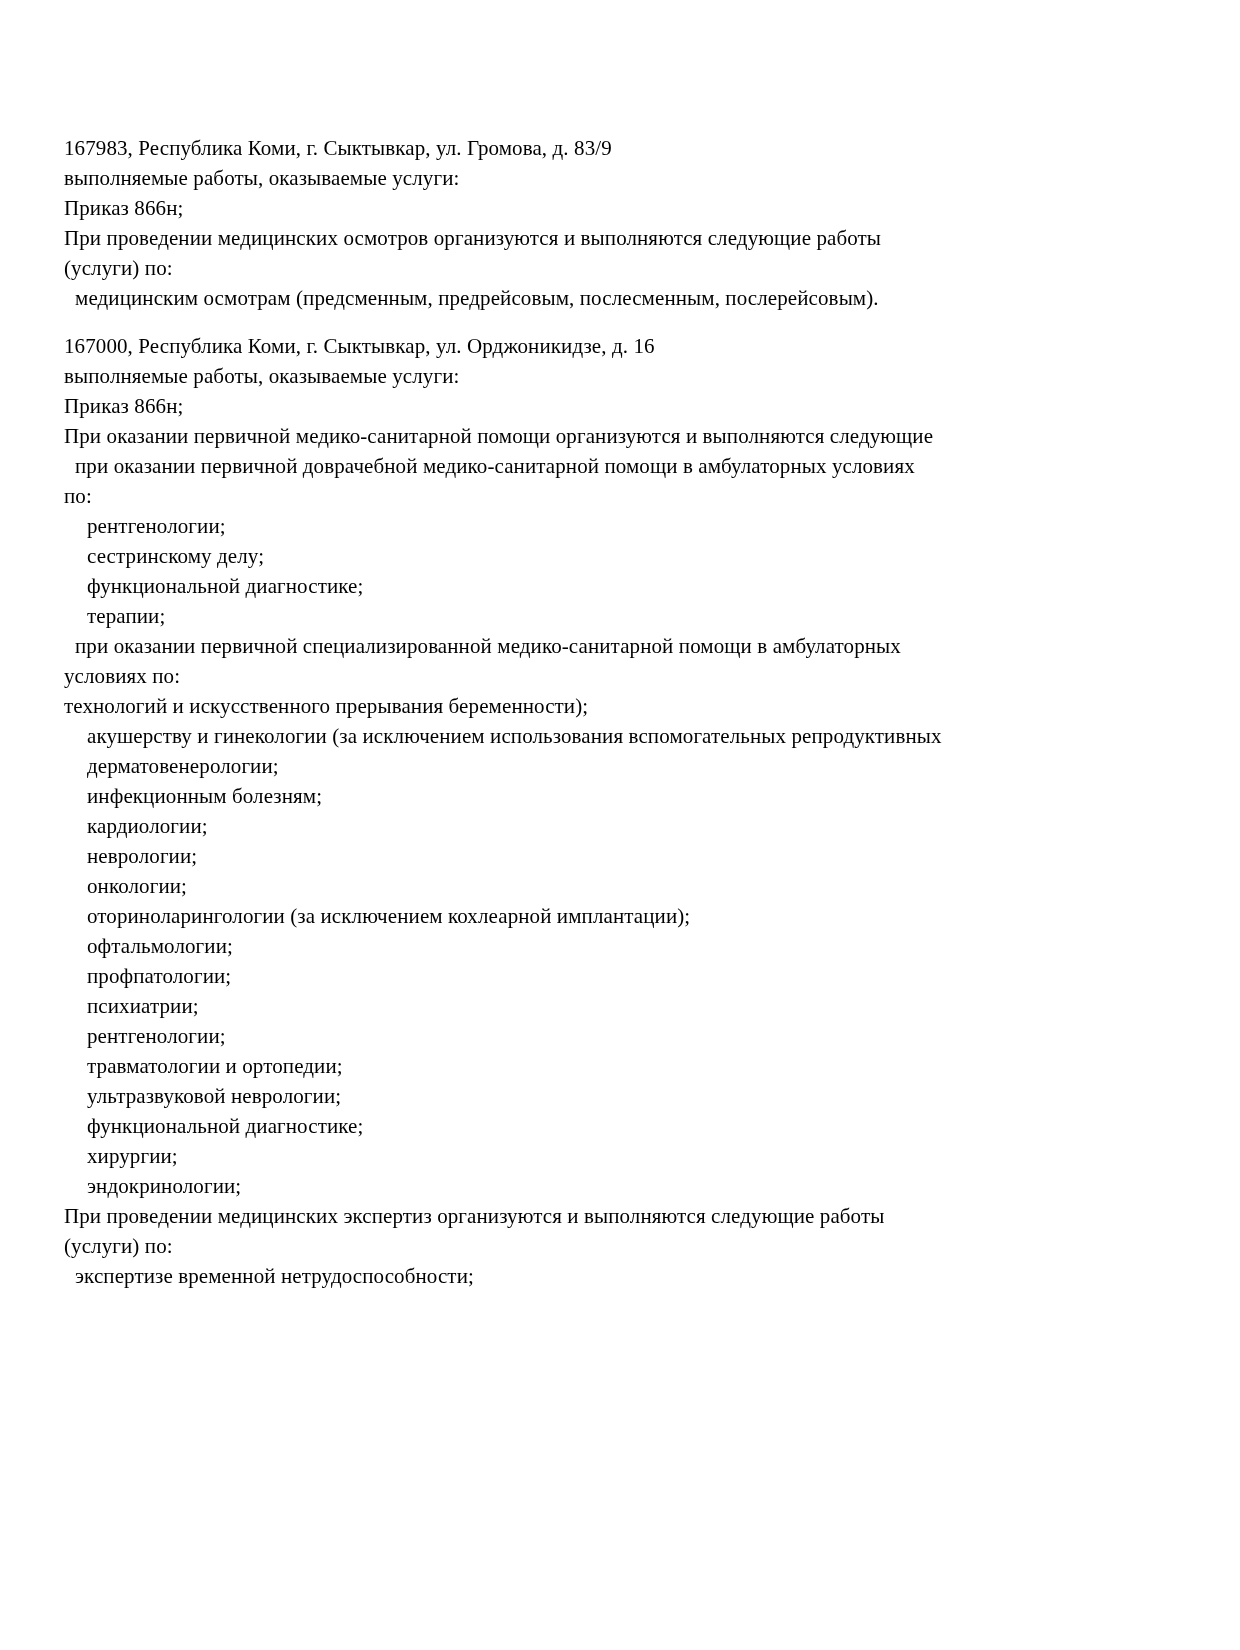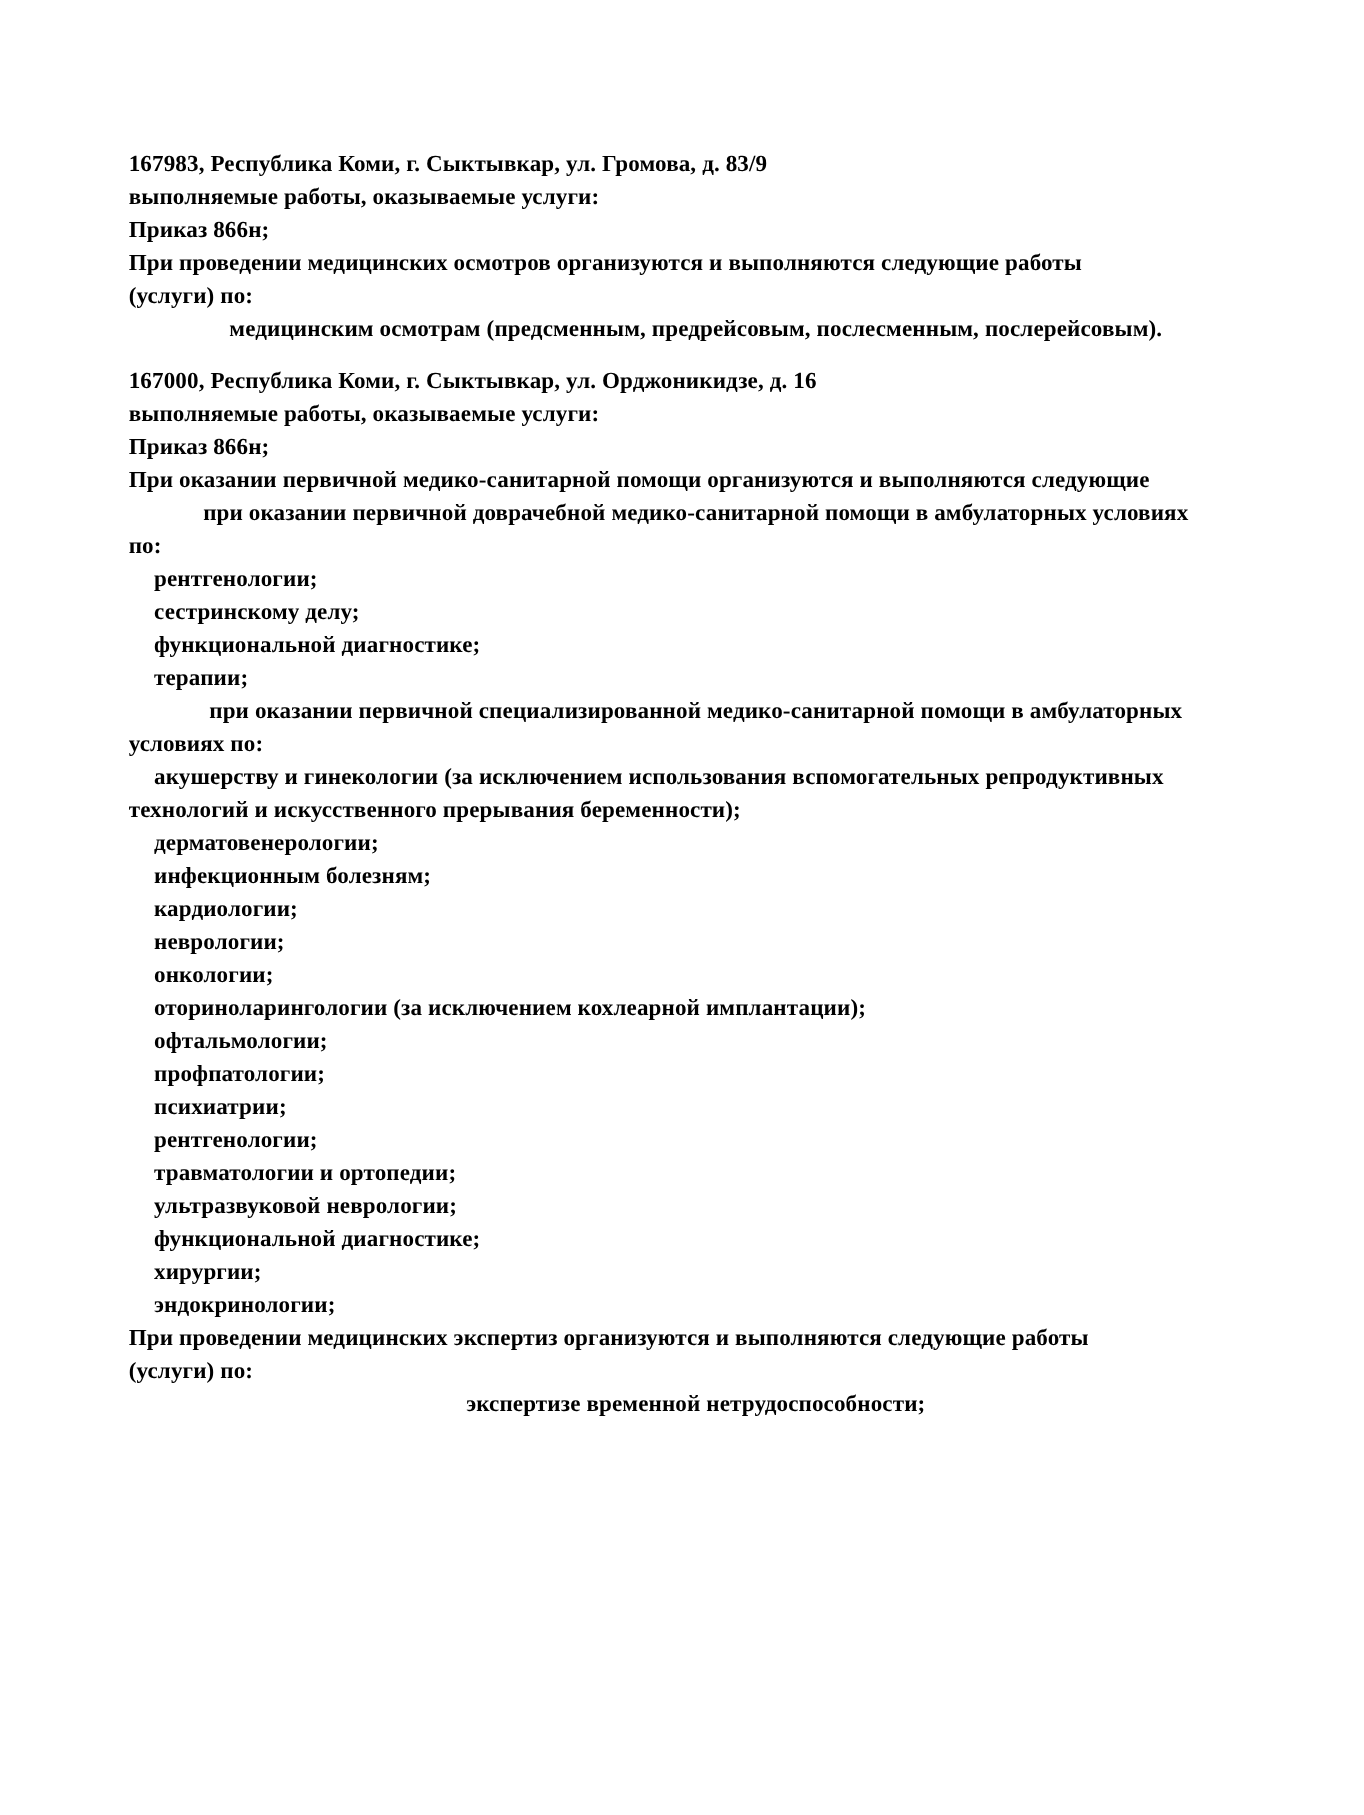--- a/index.html
+++ b/index.html
@@ -11,38 +11,37 @@
     width: 1240px;
     height: 1650px;
     overflow: hidden;
     font-family: "Liberation Serif", "DejaVu Serif", serif;
     color: #000000;
   }
   .page {
     box-sizing: border-box;
     width: 1236px;
     height: 1650px;
-    padding: 133px 80px 0 117px;
+    padding: 133px 80px 0 64px;
     background: #ffffff;
-    font-weight: bold;
   }
   .doc-body {
     width: 1020px;
   }
   .doc-block + .doc-block {
     margin-top: 18px; 
   }
   .doc-line {
     font-size: 21px;
     line-height: 30px;
     white-space: pre;
     letter-spacing: 0.1px;
   }
   .indent-0 { padding-left: 0; }
-  .indent-1 { padding-left: 11px; text-align: center; }
+  .indent-1 { padding-left: 11px; }
   .indent-2 { padding-left: 23px; }
 </style>
 </head>
 <body>
 
 <main class="page">
   <div class="doc-body">
       <section class="doc-block">
         <div class="doc-line indent-0">167983, Республика Коми, г. Сыктывкар, ул. Громова, д. 83/9</div>
         <div class="doc-line indent-0">выполняемые работы, оказываемые услуги:</div>
@@ -57,22 +56,22 @@
         <div class="doc-line indent-0">Приказ 866н;</div>
         <div class="doc-line indent-0">При оказании первичной медико-санитарной помощи организуются и выполняются следующие</div>
         <div class="doc-line indent-1">при оказании первичной доврачебной медико-санитарной помощи в амбулаторных условиях</div>
         <div class="doc-line indent-0">по:</div>
         <div class="doc-line indent-2">рентгенологии;</div>
         <div class="doc-line indent-2">сестринскому делу;</div>
         <div class="doc-line indent-2">функциональной диагностике;</div>
         <div class="doc-line indent-2">терапии;</div>
         <div class="doc-line indent-1">при оказании первичной специализированной медико-санитарной помощи в амбулаторных</div>
         <div class="doc-line indent-0">условиях по:</div>
+        <div class="doc-line indent-0">технологий и искусственного прерывания беременности);</div>
         <div class="doc-line indent-2">акушерству и гинекологии (за исключением использования вспомогательных репродуктивных</div>
-        <div class="doc-line indent-0">технологий и искусственного прерывания беременности);</div>
         <div class="doc-line indent-2">дерматовенерологии;</div>
         <div class="doc-line indent-2">инфекционным болезням;</div>
         <div class="doc-line indent-2">кардиологии;</div>
         <div class="doc-line indent-2">неврологии;</div>
         <div class="doc-line indent-2">онкологии;</div>
         <div class="doc-line indent-2">оториноларингологии (за исключением кохлеарной имплантации);</div>
         <div class="doc-line indent-2">офтальмологии;</div>
         <div class="doc-line indent-2">профпатологии;</div>
         <div class="doc-line indent-2">психиатрии;</div>
         <div class="doc-line indent-2">рентгенологии;</div>

